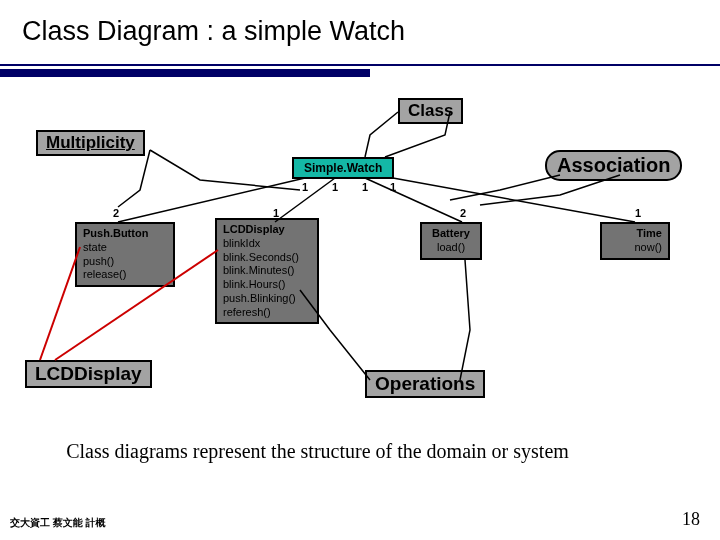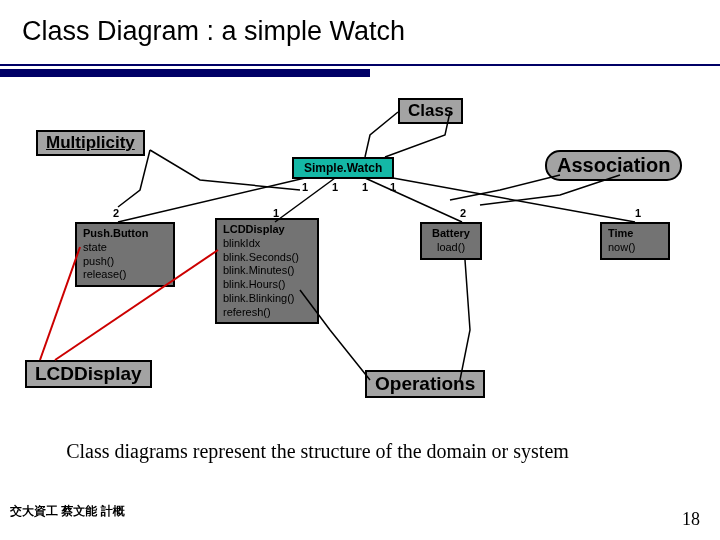--- a/index.html
+++ b/index.html
@@ -40,22 +40,22 @@
     padding: 3px 6px;
   }
   .uml .name { font-weight:bold; }
   .center-box { text-align:left; }
   .caption {
     position:absolute; left:0; width:635px;
     font-family: "Times New Roman", serif;
     font-size:20px; text-align:center;
   }
   .footer-cjk {
-    position:absolute; left:10px; bottom:20px;
-    font-size:12px; font-weight:bold;
+    position:absolute; left:10px; bottom:10px;
+    font-size:10px; font-weight:bold;
   }
   .pagenum {
     position:absolute; right:20px; bottom:10px;
     font-family:"Times New Roman",serif; font-size:18px;
   }
   .mult {
     position:absolute; font-size:11px; font-weight:bold;
   }
   .simplewatch {
     position:absolute; border:2px solid #000;
@@ -98,30 +98,30 @@
   <div>push()</div>
   <div>release()</div>
 </div>
 
 <div class="uml center-box" style="left:215px; top:218px; width:104px;">
   <div class="name">LCDDisplay</div>
   <div>blinkIdx</div>
   <div>blink.Seconds()</div>
   <div>blink.Minutes()</div>
   <div>blink.Hours()</div>
-  <div>blink.Blinking()</div>
+  <div>push.Blinking()</div>
   <div>referesh()</div>
 </div>
 
 <div class="uml" style="left:420px; top:222px; width:62px; text-align:center;">
   <div class="name">Battery</div>
   <div>load()</div>
 </div>
 
-<div class="uml" style="left:600px; top:222px; width:70px; text-align:left;">
+<div class="uml" style="left:600px; top:222px; width:70px; text-align:right;">
   <div class="name">Time</div>
   <div>now()</div>
 </div>
 
 <div class="caption" style="top:440px;">Class diagrams represent the structure of the domain or system</div>
 
 <div class="footer-cjk">交大資工 蔡文能 計概</div>
 <div class="pagenum">18</div>
 
 <svg class="diagram">

